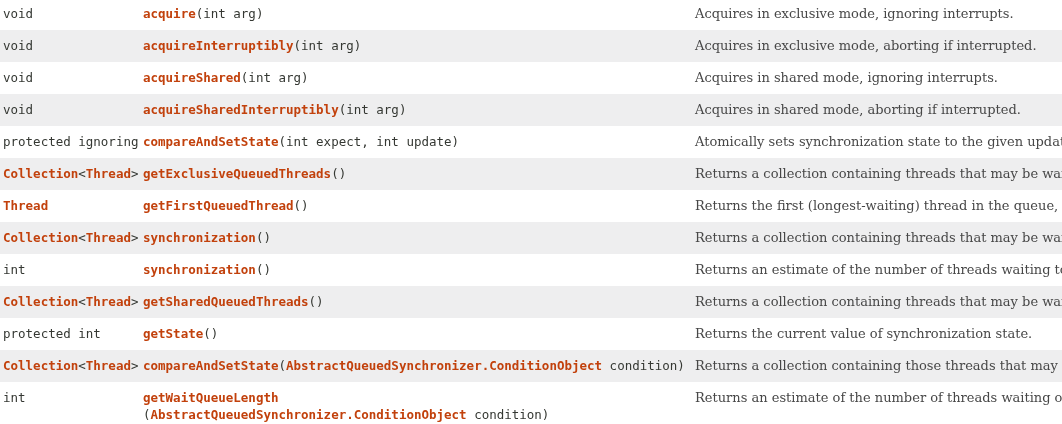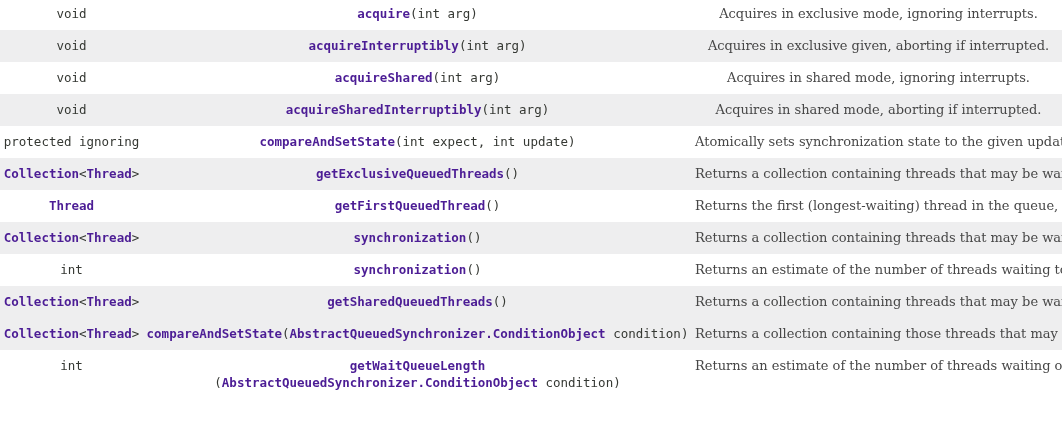--- a/index.html
+++ b/index.html
@@ -11,21 +11,20 @@
     width: 1062px;
     height: 424px;
     overflow: hidden;
     font-family: "DejaVu Sans", "Liberation Sans", sans-serif;
   }
   .viewport {
     width: 1062px;
     height: 424px;
     overflow: hidden;
     position: relative;
-    text-align: center;
   }
   
   table.method-summary {
     border-collapse: collapse;
     table-layout: fixed;
     width: 1062px;
     margin-top: -2px;
   }
   col.c-type   { width: 140px; }
   col.c-method { width: 552px; }
@@ -48,21 +47,21 @@
   td.col-desc {
     white-space: nowrap;
     overflow: hidden;
   }
   code {
     font-family: "DejaVu Sans Mono", "Liberation Mono", monospace;
     font-size: 12.5px;
     color: #353833;
   }
   a.jlink {
-    color: #4c1d95;
+    color: #c2410c;
     font-weight: bold;
     text-decoration: none;
     cursor: pointer;
   }
   .block {
     font-family: "DejaVu Serif", "Liberation Serif", serif;
     font-size: 13px;
     color: #474747;
   }
 </style>
@@ -79,21 +78,21 @@
     <tbody id="summary-body">
   <tr class="row-white">
     <td class="col-type"><code><span>void</span></code></td>
     <td class="col-method"><code><a class="jlink">acquire</a><span>(int arg)</span></code></td>
     <td class="col-desc"><span class="block">Acquires in exclusive mode, ignoring interrupts.</span></td>
   </tr>
 
   <tr class="row-stripe">
     <td class="col-type"><code><span>void</span></code></td>
     <td class="col-method"><code><a class="jlink">acquireInterruptibly</a><span>(int arg)</span></code></td>
-    <td class="col-desc"><span class="block">Acquires in exclusive given, aborting if interrupted.</span></td>
+    <td class="col-desc"><span class="block">Acquires in exclusive mode, aborting if interrupted.</span></td>
   </tr>
 
   <tr class="row-white">
     <td class="col-type"><code><span>void</span></code></td>
     <td class="col-method"><code><a class="jlink">acquireShared</a><span>(int arg)</span></code></td>
     <td class="col-desc"><span class="block">Acquires in shared mode, ignoring interrupts.</span></td>
   </tr>
 
   <tr class="row-stripe">
     <td class="col-type"><code><span>void</span></code></td>
@@ -130,20 +129,25 @@
     <td class="col-method"><code><a class="jlink">synchronization</a><span>()</span></code></td>
     <td class="col-desc"><span class="block">Returns an estimate of the number of threads waiting to a</span></td>
   </tr>
 
   <tr class="row-stripe">
     <td class="col-type"><code><a class="jlink">Collection</a><span>&lt;</span><a class="jlink">Thread</a><span>&gt;</span></code></td>
     <td class="col-method"><code><a class="jlink">getSharedQueuedThreads</a><span>()</span></code></td>
     <td class="col-desc"><span class="block">Returns a collection containing threads that may be waiti</span></td>
   </tr>
 
+  <tr class="row-white">
+    <td class="col-type"><code><span>protected int</span></code></td>
+    <td class="col-method"><code><a class="jlink">getState</a><span>()</span></code></td>
+    <td class="col-desc"><span class="block">Returns the current value of synchronization state.</span></td>
+  </tr>
 
   <tr class="row-stripe">
     <td class="col-type"><code><a class="jlink">Collection</a><span>&lt;</span><a class="jlink">Thread</a><span>&gt;</span></code></td>
     <td class="col-method"><code><a class="jlink">compareAndSetState</a><span>(</span><a class="jlink">AbstractQueuedSynchronizer.ConditionObject</a><span> condition)</span></code></td>
     <td class="col-desc"><span class="block">Returns a collection containing those threads that may be</span></td>
   </tr>
 
   <tr class="row-white">
     <td class="col-type"><code><span>int</span></code></td>
     <td class="col-method"><code><a class="jlink">getWaitQueueLength</a><br><span>(</span><a class="jlink">AbstractQueuedSynchronizer.ConditionObject</a><span> condition)</span></code></td>

